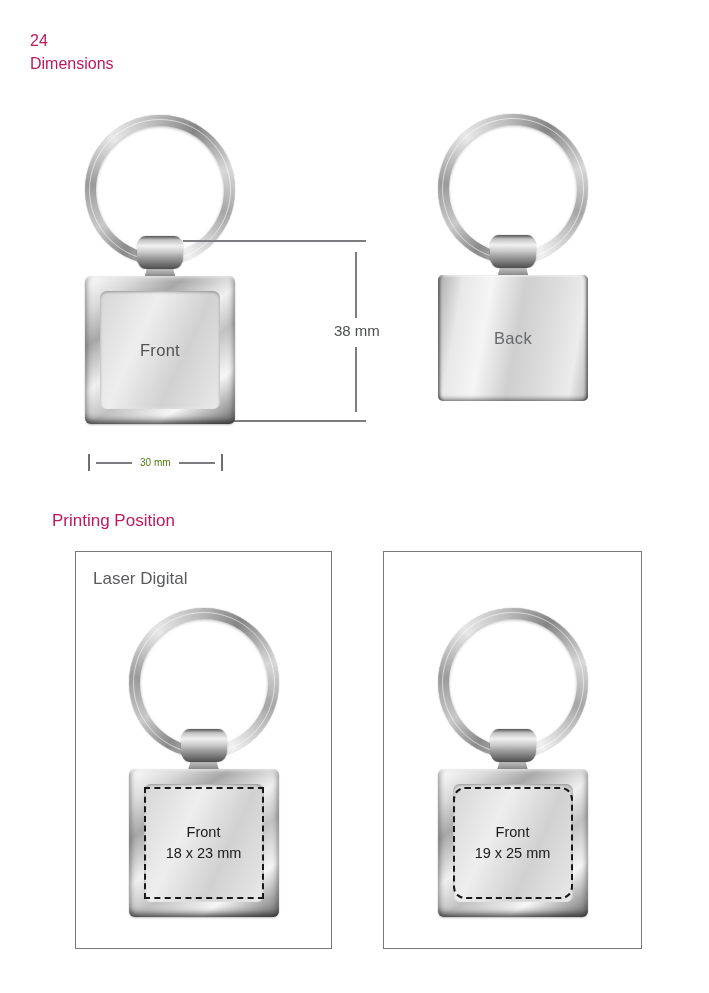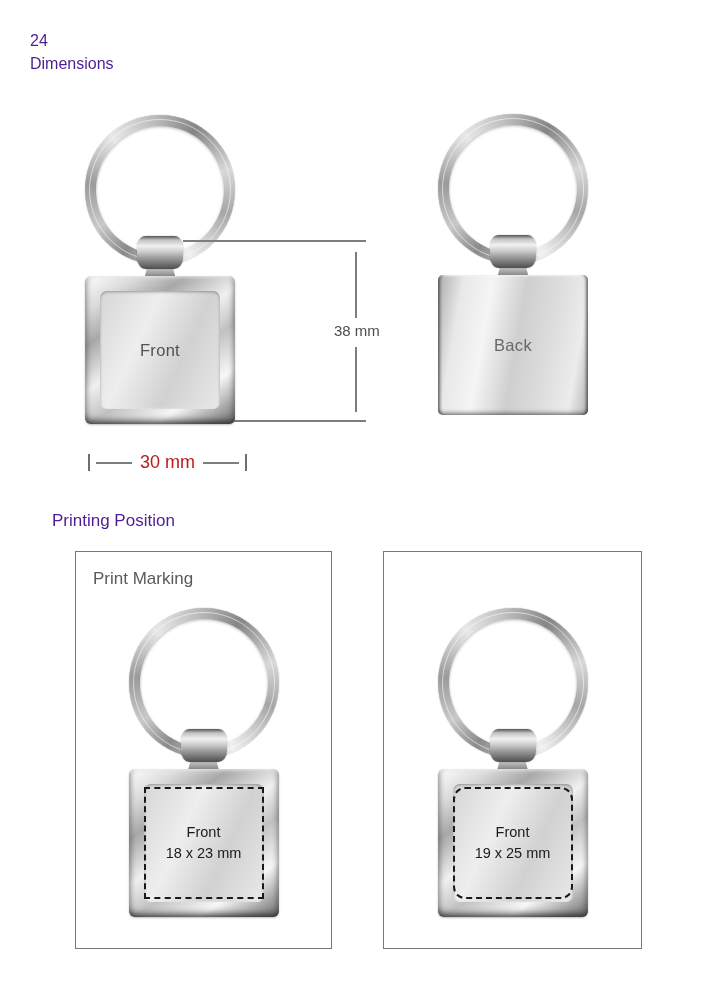--- a/index.html
+++ b/index.html
@@ -2,21 +2,21 @@
 <html><head>
 <meta charset="utf-8">
 <style>
   html,body { margin:0; padding:0; background:#fff; }
   #page {
     position:relative; width:709px; height:993px; background:#ffffff;
     font-family:"Liberation Sans", sans-serif; overflow:hidden;
   }
 
   
-  .hd { position:absolute; color:#4c1d95; font-size:16px; line-height:1.1; }
+  .hd { position:absolute; color:#be185d; font-size:16px; line-height:1.1; }
   #page-number   { left:30px; top:32px; }
   #page-title    { left:30px; top:55px; }
   #printing-title{ left:28px; top:512px; font-size:17px;margin-left:24px; }
 
   
   .keychain { position:absolute; width:150px; }
   .kc-ring {
     position:relative; width:150px; height:150px; margin:0 auto; border-radius:50%;
     background: conic-gradient(from 210deg,
       #8a8a8a, #c9c9c9 8%, #9a9a9a 18%, #e8e8e8 30%, #bdbdbd 40%,
@@ -55,21 +55,21 @@
   }
   .kc-plate {
     position:absolute; inset:15px; border-radius:7px;
     background: linear-gradient(115deg,#d6d6d6 0%, #eeeeee 35%, #d1d1d1 65%, #e9e9e9 100%);
     box-shadow: inset 0 1px 3px rgba(0,0,0,.35), inset 0 -1px 2px rgba(255,255,255,.6);
     display:flex; align-items:center; justify-content:center;
   }
   .kc-label { font-size:16.5px; color:#515254; letter-spacing:.3px; }
 
   .kc-pendant--back {
-    border-radius:5px; height:140px;
+    border-radius:5px; height:126px;
     background: linear-gradient(100deg,#acacac 0%, #e8e8e8 15%, #f5f5f5 32%,
       #cfcfcf 52%, #dcdcdc 70%, #ececec 88%, #b4b4b4 100%);
     box-shadow: inset 4px 0 3px -2px rgba(30,30,30,.6),
                 inset -4px 0 3px -2px rgba(30,30,30,.6),
                 inset 0 -5px 4px -3px rgba(30,30,30,.55),
                 inset 0 2px 2px -1px rgba(255,255,255,.9);
     display:flex; align-items:center; justify-content:center;
   }
   .kc-label--back { color:#67686b; }
 
@@ -89,21 +89,21 @@
   #dim-v1 { left:355px; top:252px; width:2px; height:66px; }
   #dim-v2 { left:355px; top:347px; width:2px; height:65px; }
   #dim-height-label { position:absolute; left:334px; top:322px; font-size:15px; color:#4d4e50;text-align:center; }
 
   #dim-width-row {
     position:absolute; left:88px; top:454px; height:17px;
     display:flex; align-items:center; gap:6px;
   }
   .tick { width:2px; height:17px; background:#6d6e71; }
   .dash { width:36px; height:2px; background:#7c7d80; }
-  #dim-width-label { font-size:18px; color:#b91c1c; padding:0 2px; }
+  #dim-width-label { font-size:10px; color:#4d7c0f; padding:0 2px; }
 
   
   .pbox {
     position:absolute; top:551px; height:398px; box-sizing:border-box;
     border:1.5px solid #77787b; background:#fff;
   }
   #box-laser   { left:75px;  width:257px; }
   #box-digital { left:383px; width:259px; }
   .pbox-title { position:absolute; left:17px; top:17px; font-size:17px; color:#595a5c; }
   .keychain--boxed { left:50%; transform:translateX(-50%); top:56px; }
@@ -146,21 +146,21 @@
     <div class="tick"></div>
     <div class="dash"></div>
     <span id="dim-width-label">30 mm</span>
     <div class="dash"></div>
     <div class="tick"></div>
   </div>
 
   <div id="printing-title" class="hd">Printing Position</div>
 
   <div id="box-laser" class="pbox">
-    <div class="pbox-title">Print Marking</div>
+    <div class="pbox-title">Laser Digital</div>
     <div class="keychain keychain--boxed">
       <div class="kc-ring"></div>
       <div class="kc-connector"></div>
       <div class="kc-neck"></div>
       <div class="kc-pendant">
         <div class="kc-plate"></div>
         <div class="print-area">
           <span class="print-line">Front</span>
           <span class="print-line">18 x 23 mm</span>
         </div>

